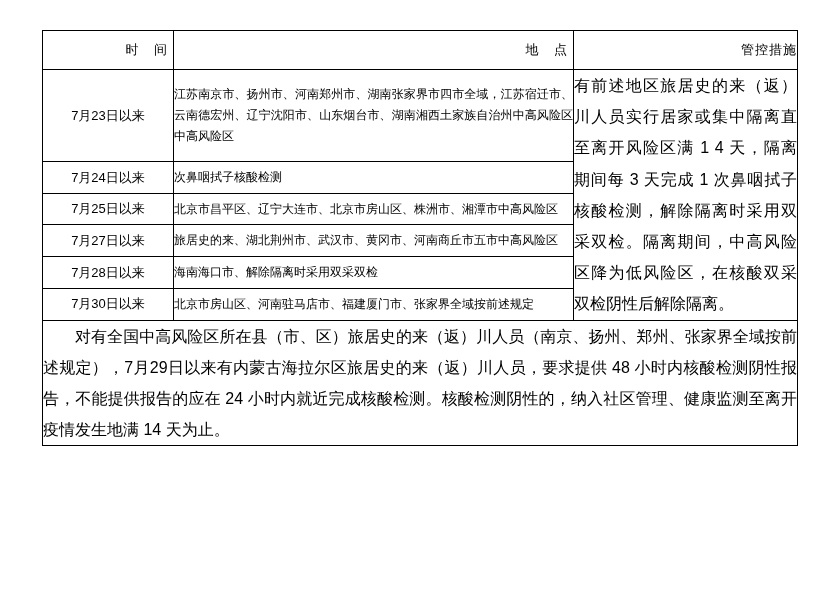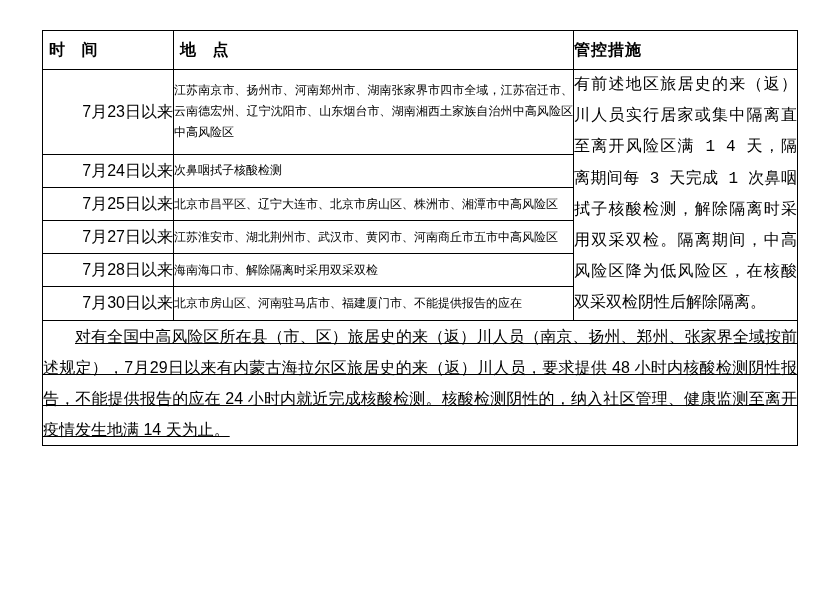--- a/index.html
+++ b/index.html
@@ -35,63 +35,61 @@
   table.main td, table.main th {
     border: 1px solid #000000;
     vertical-align: middle;
     padding: 0;
   }
   .col-time { width: 131px; }
   .col-place { width: 400px; }
   .col-measure { width: 224px; }
 
   .hdr {
-    text-align: left;
-    font-size: 16px;
-    font-weight: bold;
+    text-align: right;
+    font-size: 13px;
+    font-weight: normal;
     height: 38px;
     letter-spacing: 1px;
   }
   .hdr.spaced {
     letter-spacing: 6px;
     padding-left: 6px;
   }
   .cell-time {
-    text-align: right;
-    font-size: 16px;
+    text-align: center;
+    font-size: 13px;
     line-height: 1.5;
     padding: 6px 2px;
   }
   .cell-place {
     text-align: justify;
     text-align-last: left;
     font-size: 12px;
     line-height: 1.75;
     padding: 8px 10px 8px 10px;
   }
   .cell-measure {
     text-align: justify;
     text-align-last: left;
     font-size: 16px;
     line-height: 1.95;
     padding: 8px 10px 8px 12px;
     vertical-align: middle;
-    font-family: Liberation Mono, monospace;
   }
   .cell-note {
     font-size: 16px;
     line-height: 1.95;
     padding: 10px 12px 12px 12px;
     text-align: justify;
     text-align-last: left;
   }
   .cell-note .indent {
     text-indent: 32px;
     display: block;
-    text-decoration: underline;
   }
 </style>
 </head>
 <body>
 
 <div class="page">
   <div class="table-wrap">
     <table class="main">
       <colgroup>
         <col class="col-time">
@@ -116,31 +114,31 @@
           <td class="cell-place">次鼻咽拭子核酸检测</td>
         </tr>
 
         <tr>
           <td class="cell-time">7月25日以来</td>
           <td class="cell-place">北京市昌平区、辽宁大连市、北京市房山区、株洲市、湘潭市中高风险区</td>
         </tr>
 
         <tr>
           <td class="cell-time">7月27日以来</td>
-          <td class="cell-place">江苏淮安市、湖北荆州市、武汉市、黄冈市、河南商丘市五市中高风险区</td>
+          <td class="cell-place">旅居史的来、湖北荆州市、武汉市、黄冈市、河南商丘市五市中高风险区</td>
         </tr>
 
         <tr>
           <td class="cell-time">7月28日以来</td>
           <td class="cell-place">海南海口市、解除隔离时采用双采双检</td>
         </tr>
 
         <tr>
           <td class="cell-time">7月30日以来</td>
-          <td class="cell-place">北京市房山区、河南驻马店市、福建厦门市、不能提供报告的应在</td>
+          <td class="cell-place">北京市房山区、河南驻马店市、福建厦门市、张家界全域按前述规定</td>
         </tr>
 
         <tr>
           <td class="cell-note" colspan="3">
             <span class="indent">对有全国中高风险区所在县（市、区）旅居史的来（返）川人员（南京、扬州、郑州、张家界全域按前述规定），7月29日以来有内蒙古海拉尔区旅居史的来（返）川人员，要求提供 48 小时内核酸检测阴性报告，不能提供报告的应在 24 小时内就近完成核酸检测。核酸检测阴性的，纳入社区管理、健康监测至离开疫情发生地满 14 天为止。</span>
           </td>
         </tr>
       </tbody>
     </table>
   </div>

